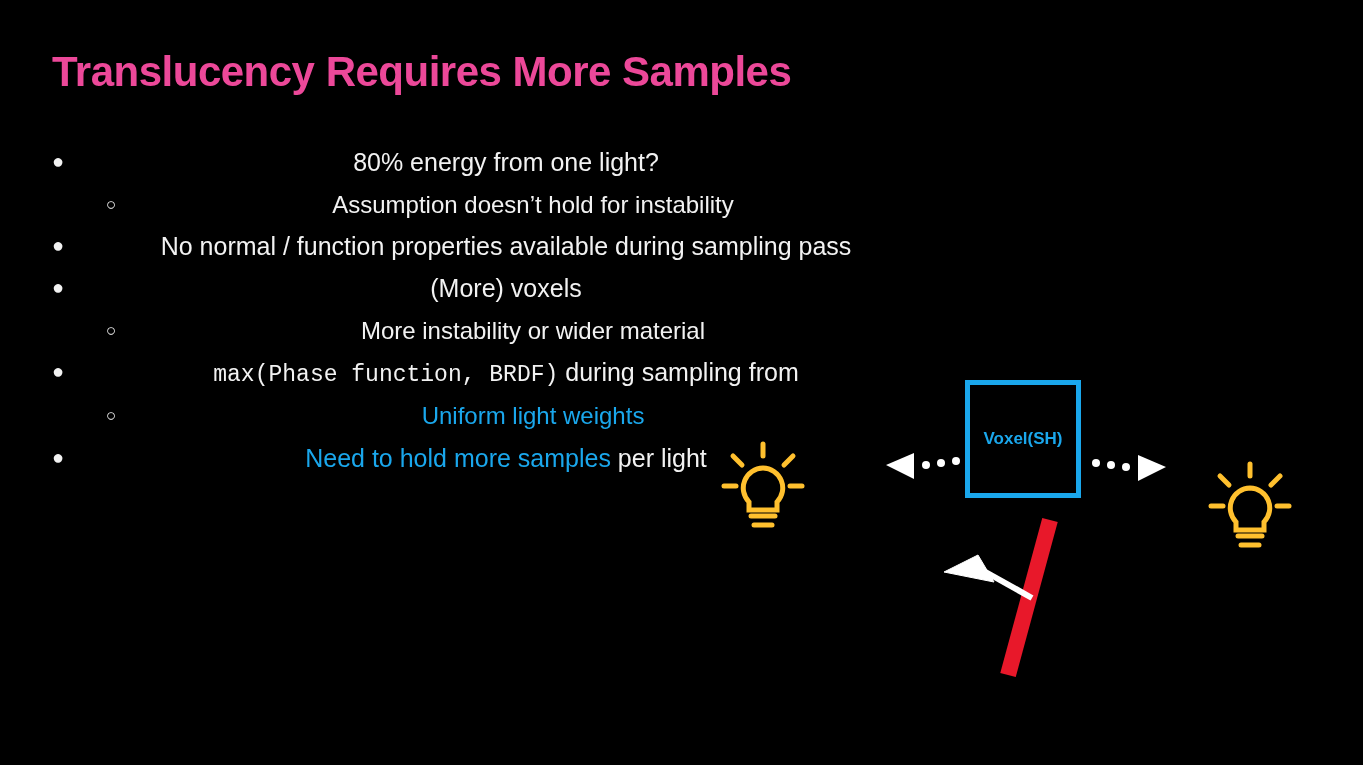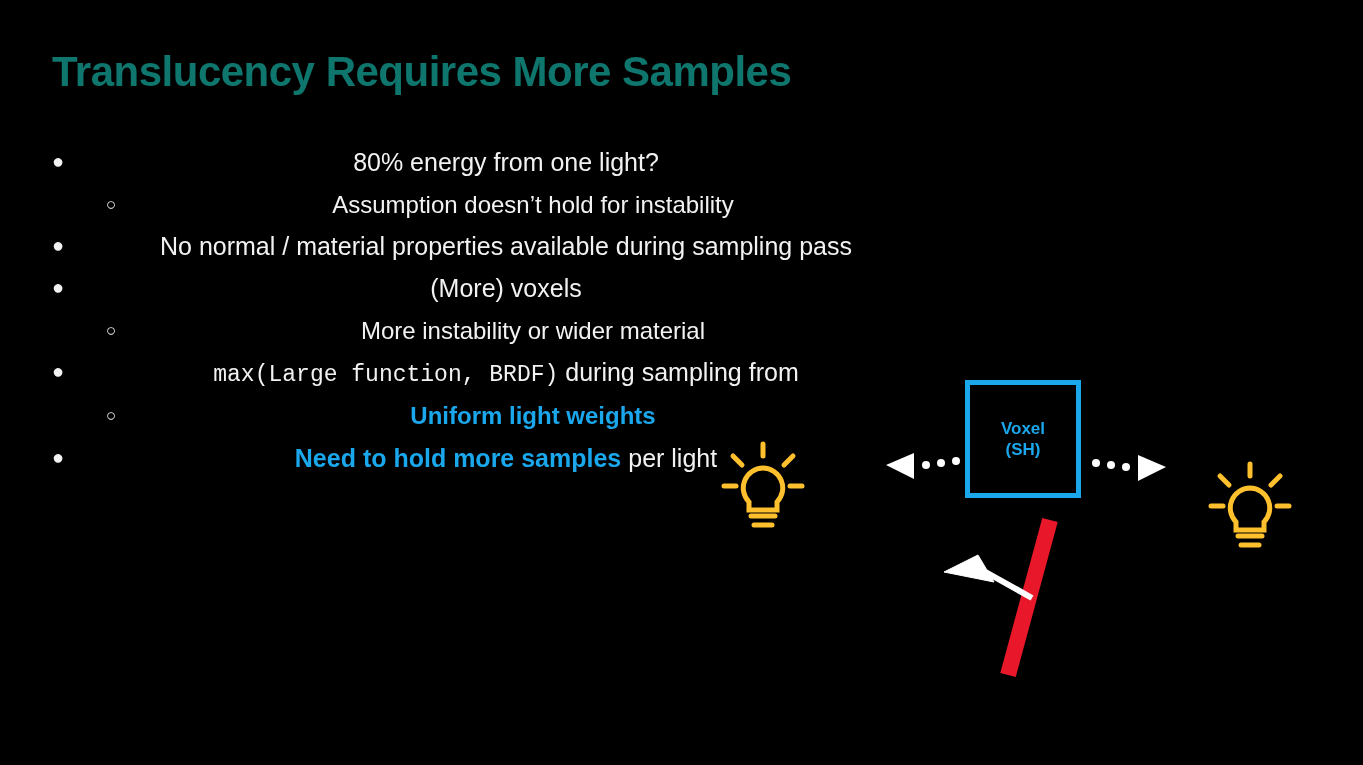--- a/index.html
+++ b/index.html
@@ -20,21 +20,21 @@
     inset: 0;
     background: #000000;
   }
   .slide-title {
     position: absolute;
     left: 52px;
     top: 48px;
     font-size: 42px;
     font-weight: bold;
     letter-spacing: -0.5px;
-    color: #0f766e;
+    color: #ec4899;
     white-space: nowrap;
   }
   .bullets {
     position: absolute;
     left: 52px;
     top: 148px;
     width: 880px;
   }
   .bullet {
     display: flex;
@@ -61,21 +61,21 @@
   .bullet.lvl2 .marker {
     font-size: 17px;
     line-height: 1.6;
   }
   .bullet .text {
     flex: 1 1 auto;
     text-align: center;
   }
   .accent {
     color: #1aa7ec;
-    font-weight: bold;
+    font-weight: normal;
   }
   .mono {
     font-family: "Liberation Mono", monospace;
     font-size: 23px;
   }
   
   .diagram {
     position: absolute;
     left: 700px;
     top: 355px;
@@ -84,21 +84,21 @@
   }
   .voxel-box {
     position: absolute;
     left: 265px;
     top: 25px;
     width: 116px;
     height: 118px;
     border: 5px solid #1aa7ec;
     box-sizing: border-box;
     display: flex;
-    flex-direction: column;
+    flex-direction: row;
     align-items: center;
     justify-content: center;
   }
   .voxel-label {
     color: #1aa7ec;
     font-size: 17px;
     font-weight: bold;
     line-height: 1.25;
     text-align: center;
   }
@@ -126,36 +126,36 @@
       <span class="text"><span>80% energy from one light?</span></span>
     </div>
 
     <div class="bullet lvl2">
       <span class="marker">○</span>
       <span class="text"><span>Assumption doesn’t hold for instability</span></span>
     </div>
 
     <div class="bullet lvl1">
       <span class="marker">●</span>
-      <span class="text"><span>No normal / material properties available during sampling pass</span></span>
+      <span class="text"><span>No normal / function properties available during sampling pass</span></span>
     </div>
 
     <div class="bullet lvl1">
       <span class="marker">●</span>
       <span class="text"><span>(More) voxels</span></span>
     </div>
 
     <div class="bullet lvl2">
       <span class="marker">○</span>
       <span class="text"><span>More instability or wider material</span></span>
     </div>
 
     <div class="bullet lvl1">
       <span class="marker">●</span>
-      <span class="text"><span class="mono">max(Large function, BRDF)</span><span> during sampling from</span></span>
+      <span class="text"><span class="mono">max(Phase function, BRDF)</span><span> during sampling from</span></span>
     </div>
 
     <div class="bullet lvl2">
       <span class="marker">○</span>
       <span class="text"><span class="accent">Uniform light weights</span></span>
     </div>
 
     <div class="bullet lvl1">
       <span class="marker">●</span>
       <span class="text"><span class="accent">Need to hold more samples</span><span> per light</span></span>

